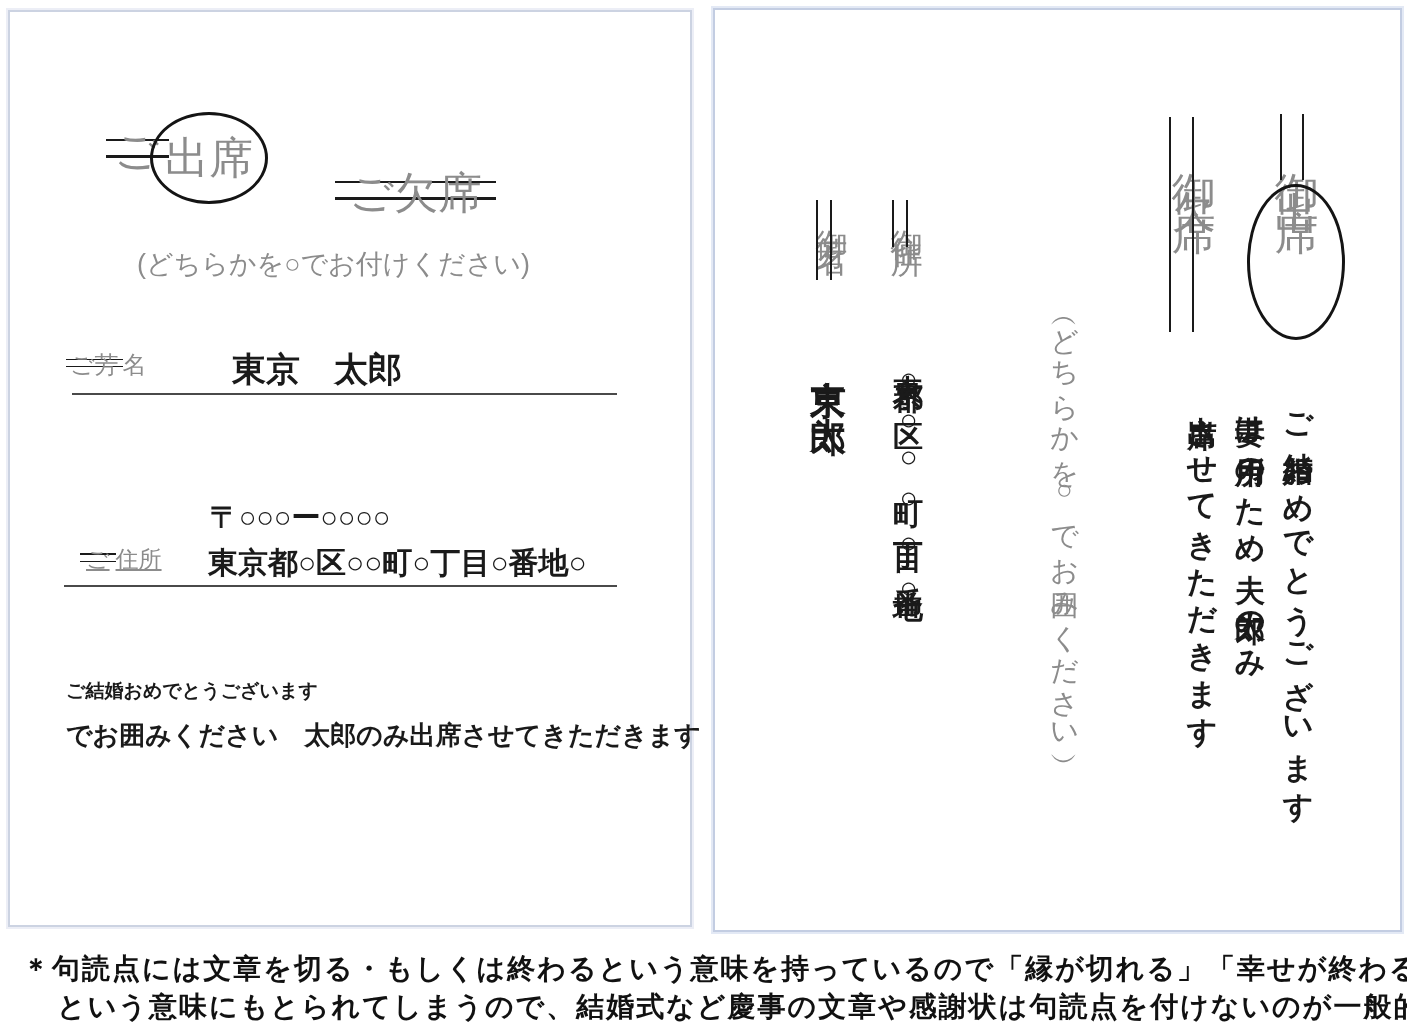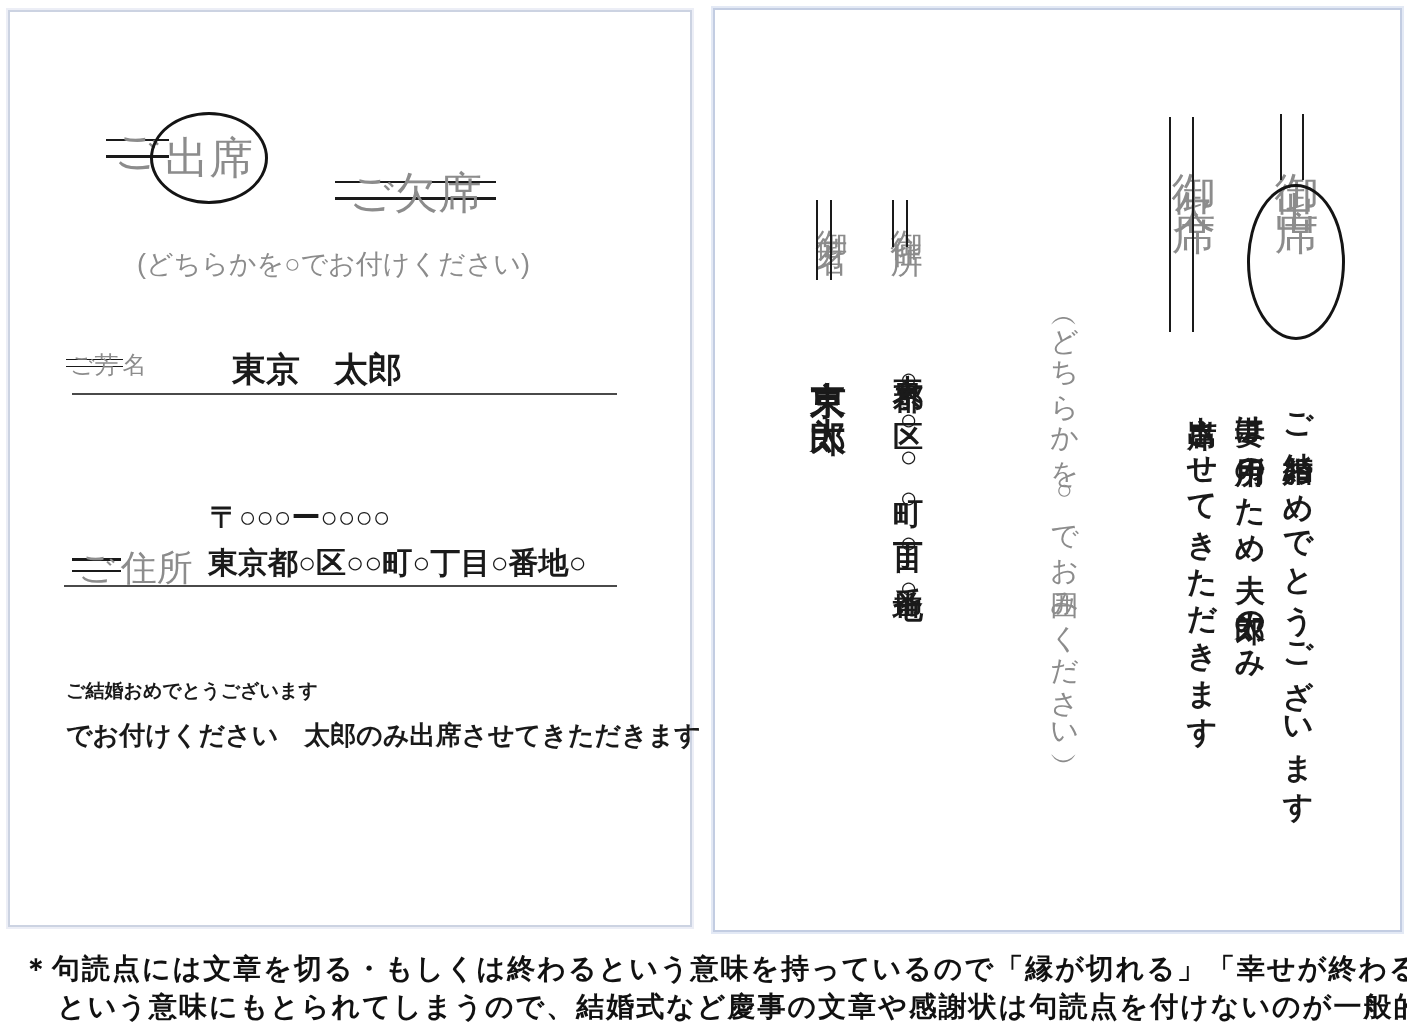--- a/index.html
+++ b/index.html
@@ -41,26 +41,26 @@
 
     <div class="abs gray strike2h" style="left:325px;top:112px;font-size:44px;padding:0 14px;margin-top:40px;">ご欠席</div>
 
     <div class="abs gray" style="left:127px;top:212px;font-size:27px;margin-top:22px;">(どちらかを○でお付けください)</div>
 
     <div class="abs gray" style="left:60px;top:337px;font-size:24px;"><span class="strike2h" style="padding:0 4px;margin-left:-4px;">ご芳</span><span>名</span></div>
     <div class="abs black" style="left:222px;top:335px;font-size:34px;">東京　太郎</div>
     <div class="underline" style="left:62px;top:381px;width:545px;"></div>
 
     <div class="abs black" style="left:200px;top:486px;font-size:29px;">〒○○○ー○○○○</div>
-    <div class="abs gray" style="left:68px;top:532px;font-size:36px;"><span class="strike2h" style="padding:0 6px;margin-left:-6px;">ご</span><span>住所</span></div>
+    <div class="abs gray" style="left:76px;top:532px;font-size:23px;text-decoration:underline;"><span class="strike2h" style="padding:0 6px;margin-left:-6px;">ご</span><span>住所</span></div>
     <div class="abs black" style="left:198px;top:531px;font-size:30px;">東京都○区○○町○丁目○番地○</div>
     <div class="underline" style="left:54px;top:573px;width:553px;"></div>
 
     <div class="abs black" style="left:56px;top:666px;font-size:19px;">ご結婚おめでとうございます</div>
-    <div class="abs black" style="left:56px;top:706px;font-size:26px;">でお付けください　太郎のみ出席させてきただきます</div>
+    <div class="abs black" style="left:56px;top:706px;font-size:26px;">でお囲みください　太郎のみ出席させてきただきます</div>
   </div>
 
   <div class="card card-right">
 
     <div class="vcol gray" style="left:553px;top:128px;font-size:44px;letter-spacing:18px;"><span>御</span><span>出席</span></div>
     <div class="vline" style="left:565px;top:104px;height:66px;"></div>
     <div class="vline" style="left:587px;top:104px;height:66px;"></div>
     <div class="ellipse" style="left:532px;top:174px;width:92px;height:150px;"></div>
 
     <div class="vcol gray" style="left:450px;top:128px;font-size:44px;letter-spacing:18px;">御欠席</div>

